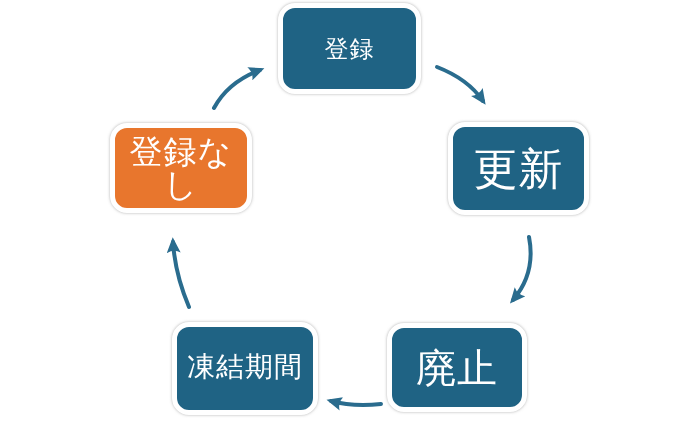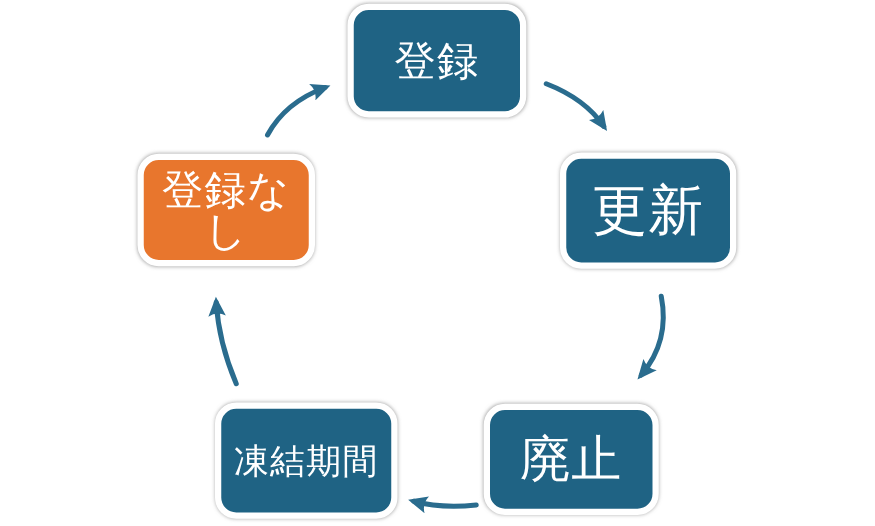--- a/index.html
+++ b/index.html
@@ -36,24 +36,24 @@
     box-shadow: 0 0 3px rgba(110,110,110,0.55);
     color: #ffffff;
     display: flex;
     align-items: center;
     justify-content: center;
     text-align: center;
     line-height: 1;
     letter-spacing: 1px;
     user-select: none;
   }
-  .node-touroku        { left: 278px; top:   3px; width: 143px; height: 91px; font-size: 33px; text-align: right; }
+  .node-touroku        { left: 278px; top:   3px; width: 143px; height: 91px; font-size: 24px; text-align: right; }
   .node-koushin        { left: 448px; top: 122px; width: 141px; height: 93px; font-size: 44px; }
   .node-haishi         { left: 387px; top: 323px; width: 140px; height: 89px; font-size: 40px; }
-  .node-touketsu-kikan { left: 172px; top: 322px; width: 146px; height: 93px; font-size: 28px; }
+  .node-touketsu-kikan { left: 172px; top: 322px; width: 146px; height: 93px; font-size: 28px; font-family: Liberation Mono, monospace; }
   .node-touroku-nashi  { left: 110px; top: 123px; width: 142px; height: 90px; font-size: 33px; text-align: center; }
 </style>
 </head>
 <body>
 
 <div class="canvas">
 
   <svg class="arrows" viewBox="0 0 700 421" xmlns="http://www.w3.org/2000/svg">
     <defs>
       <marker id="ah" viewBox="0 0 10 9" refX="7" refY="4.5" markerWidth="16" markerHeight="14" markerUnits="userSpaceOnUse" orient="auto">

